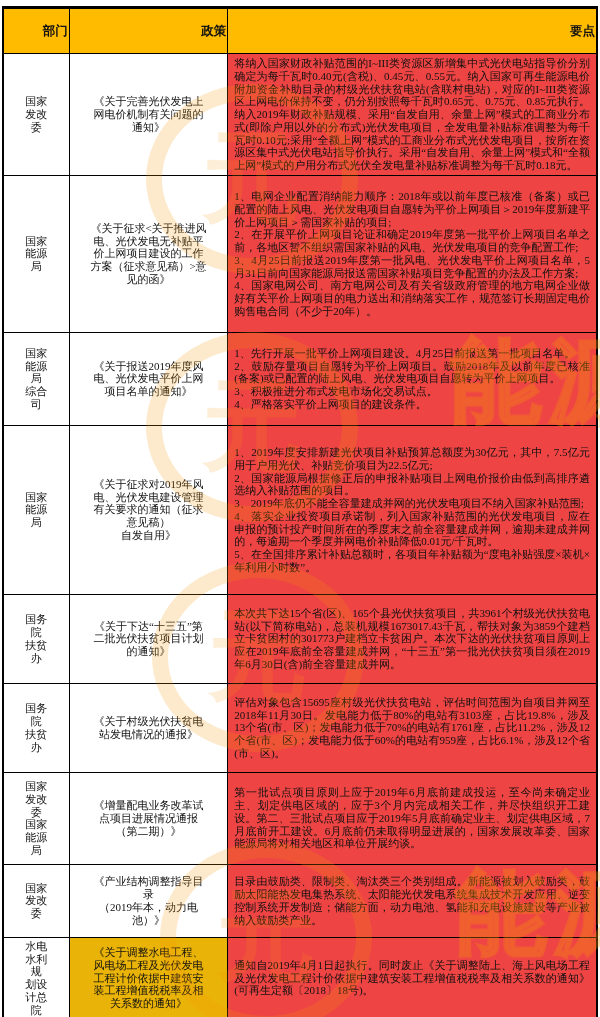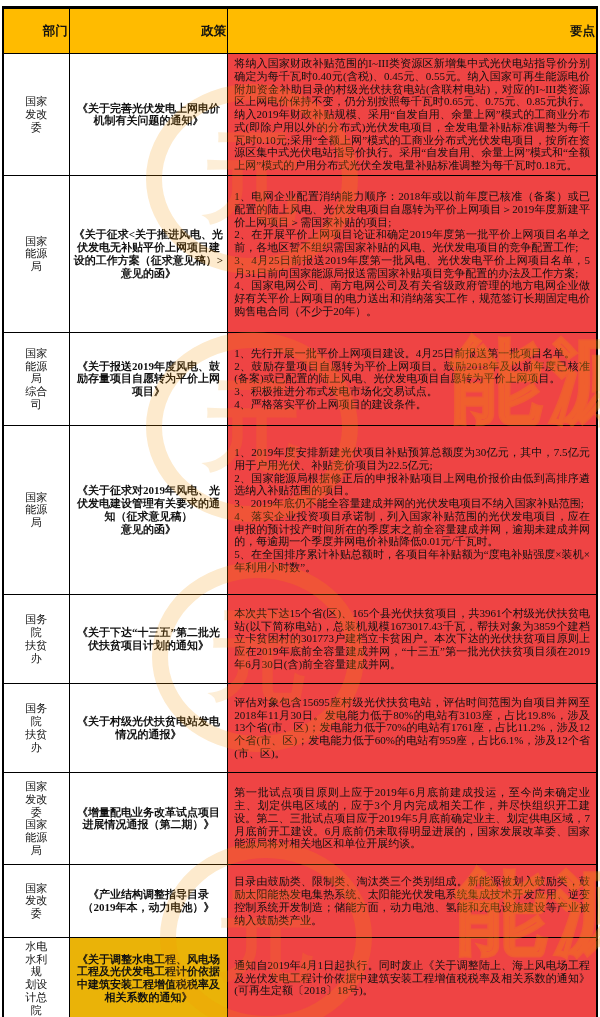--- a/index.html
+++ b/index.html
@@ -20,21 +20,21 @@
   col.c-dept{width:66px;}
   col.c-policy{width:158px;}
   col.c-points{width:368px;}
   th,td{border:1px solid #000;vertical-align:middle;}
   thead th{
     background:#FFBB00;height:42px;
     font-size:12.5px;font-weight:bold;text-align:right;
   }
   td{font-size:11px;line-height:1.16;}
   td.dept{text-align:center;white-space:pre-line;padding:2px 19px;}
-  td.policy{text-align:center;font-weight:bold;white-space:pre-line;padding:2px 3px;}
+  td.policy{text-align:center;font-weight:normal;white-space:pre-line;padding:2px 20px;}
   td.points{
     background:#ef4444;text-align:justify;white-space:pre-line;
     padding:3px 6px 3px 6px;vertical-align:middle;
   }
   td.policy.hl{background:#eab308;}
   
   tbody tr:nth-child(1) td{height:112px;}
   tbody tr:nth-child(2) td{height:150px;}
   tbody tr:nth-child(3) td{height:86px;}
   tbody tr:nth-child(4) td{height:162px;margin-top:17px;}
@@ -99,30 +99,30 @@
         <td class="dept">国家能源局</td>
         <td class="policy">《关于征求&lt;关于推进风电、光伏发电无补贴平价上网项目建设的工作方案（征求意见稿）&gt;意见的函》</td>
         <td class="points">1、电网企业配置消纳能力顺序：2018年或以前年度已核准（备案）或已配置的陆上风电、光伏发电项目自愿转为平价上网项目＞2019年度新建平价上网项目＞需国家补贴的项目;
 2、在开展平价上网项目论证和确定2019年度第一批平价上网项目名单之前，各地区暂不组织需国家补贴的风电、光伏发电项目的竞争配置工作;
 3、4月25日前报送2019年度第一批风电、光伏发电平价上网项目名单，5月31日前向国家能源局报送需国家补贴项目竞争配置的办法及工作方案;
 4、国家电网公司、南方电网公司及有关省级政府管理的地方电网企业做好有关平价上网项目的电力送出和消纳落实工作，规范签订长期固定电价购售电合同（不少于20年）。</td>
       </tr>
       <tr>
         <td class="dept">国家能源局
 综合司</td>
-        <td class="policy">《关于报送2019年度风电、鼓励存量项目自愿转为平价上网项目》</td>
+        <td class="policy">《关于报送2019年度风电、光伏发电平价上网项目名单的通知》</td>
         <td class="points">1、先行开展一批平价上网项目建设。4月25日前报送第一批项目名单。
 2、鼓励存量项目自愿转为平价上网项目。鼓励2018年及以前年度已核准(备案)或已配置的陆上风电、光伏发电项目自愿转为平价上网项目。
 3、积极推进分布式发电市场化交易试点。
 4、严格落实平价上网项目的建设条件。</td>
       </tr>
       <tr>
         <td class="dept">国家能源局</td>
         <td class="policy">《关于征求对2019年风电、光伏发电建设管理有关要求的通知（征求意见稿）
-意见的函》</td>
+自发自用》</td>
         <td class="points">1、2019年度安排新建光伏项目补贴预算总额度为30亿元，其中，7.5亿元用于户用光伏、补贴竞价项目为22.5亿元;
 2、国家能源局根据修正后的申报补贴项目上网电价报价由低到高排序遴选纳入补贴范围的项目。
 3、2019年底仍不能全容量建成并网的光伏发电项目不纳入国家补贴范围;
 4、落实企业投资项目承诺制，列入国家补贴范围的光伏发电项目，应在申报的预计投产时间所在的季度末之前全容量建成并网，逾期未建成并网的，每逾期一个季度并网电价补贴降低0.01元/千瓦时。
 5、在全国排序累计补贴总额时，各项目年补贴额为“度电补贴强度×装机×年利用小时数”。</td>
       </tr>
       <tr>
         <td class="dept">国务院
 扶贫办</td>
         <td class="policy">《关于下达“十三五”第二批光伏扶贫项目计划的通知》</td>

